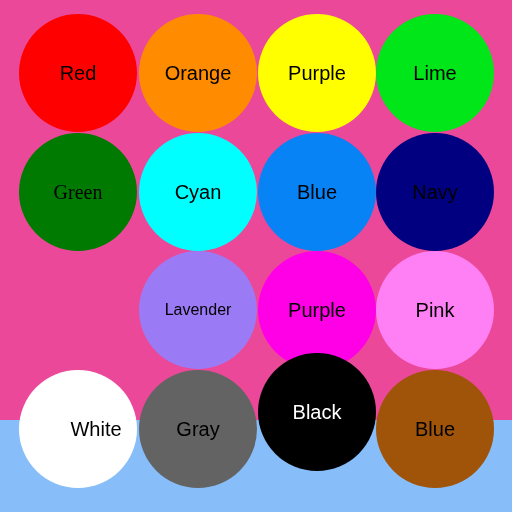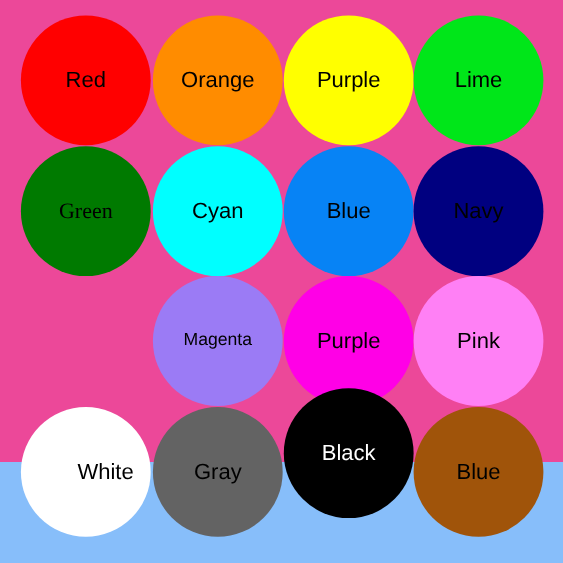--- a/index.html
+++ b/index.html
@@ -65,21 +65,21 @@
     <div class="swatch" style="left: 139px; top: 133px; width: 118px; height: 118px; background: rgb(0, 255, 255);">
       <span class="swatch-label" style="color: rgb(0, 0, 0);">Cyan</span>
     </div>
     <div class="swatch" style="left: 258px; top: 133px; width: 118px; height: 118px; background: rgb(7, 131, 245);">
       <span class="swatch-label" style="color: rgb(0, 0, 0);">Blue</span>
     </div>
     <div class="swatch" style="left: 376px; top: 133px; width: 118px; height: 118px; background: rgb(0, 0, 128);">
       <span class="swatch-label" style="color: rgb(0, 0, 0);">Navy</span>
     </div>
     <div class="swatch" style="left: 139px; top: 251px; width: 118px; height: 118px; background: rgb(155, 123, 245);">
-      <span class="swatch-label small" style="color: rgb(0, 0, 0);">Magenta</span>
+      <span class="swatch-label small" style="color: rgb(0, 0, 0);">Lavender</span>
     </div>
     <div class="swatch" style="left: 258px; top: 251px; width: 118px; height: 118px; background: rgb(255, 0, 230);">
       <span class="swatch-label" style="color: rgb(0, 0, 0);">Purple</span>
     </div>
     <div class="swatch" style="left: 376px; top: 251px; width: 118px; height: 118px; background: rgb(255, 128, 245);">
       <span class="swatch-label" style="color: rgb(0, 0, 0);">Pink</span>
     </div>
     <div class="swatch" style="left: 19px; top: 370px; width: 118px; height: 118px; background: rgb(255, 255, 255);">
       <span class="swatch-label" style="color: rgb(0, 0, 0); margin-left: 36px;">White</span>
     </div>

